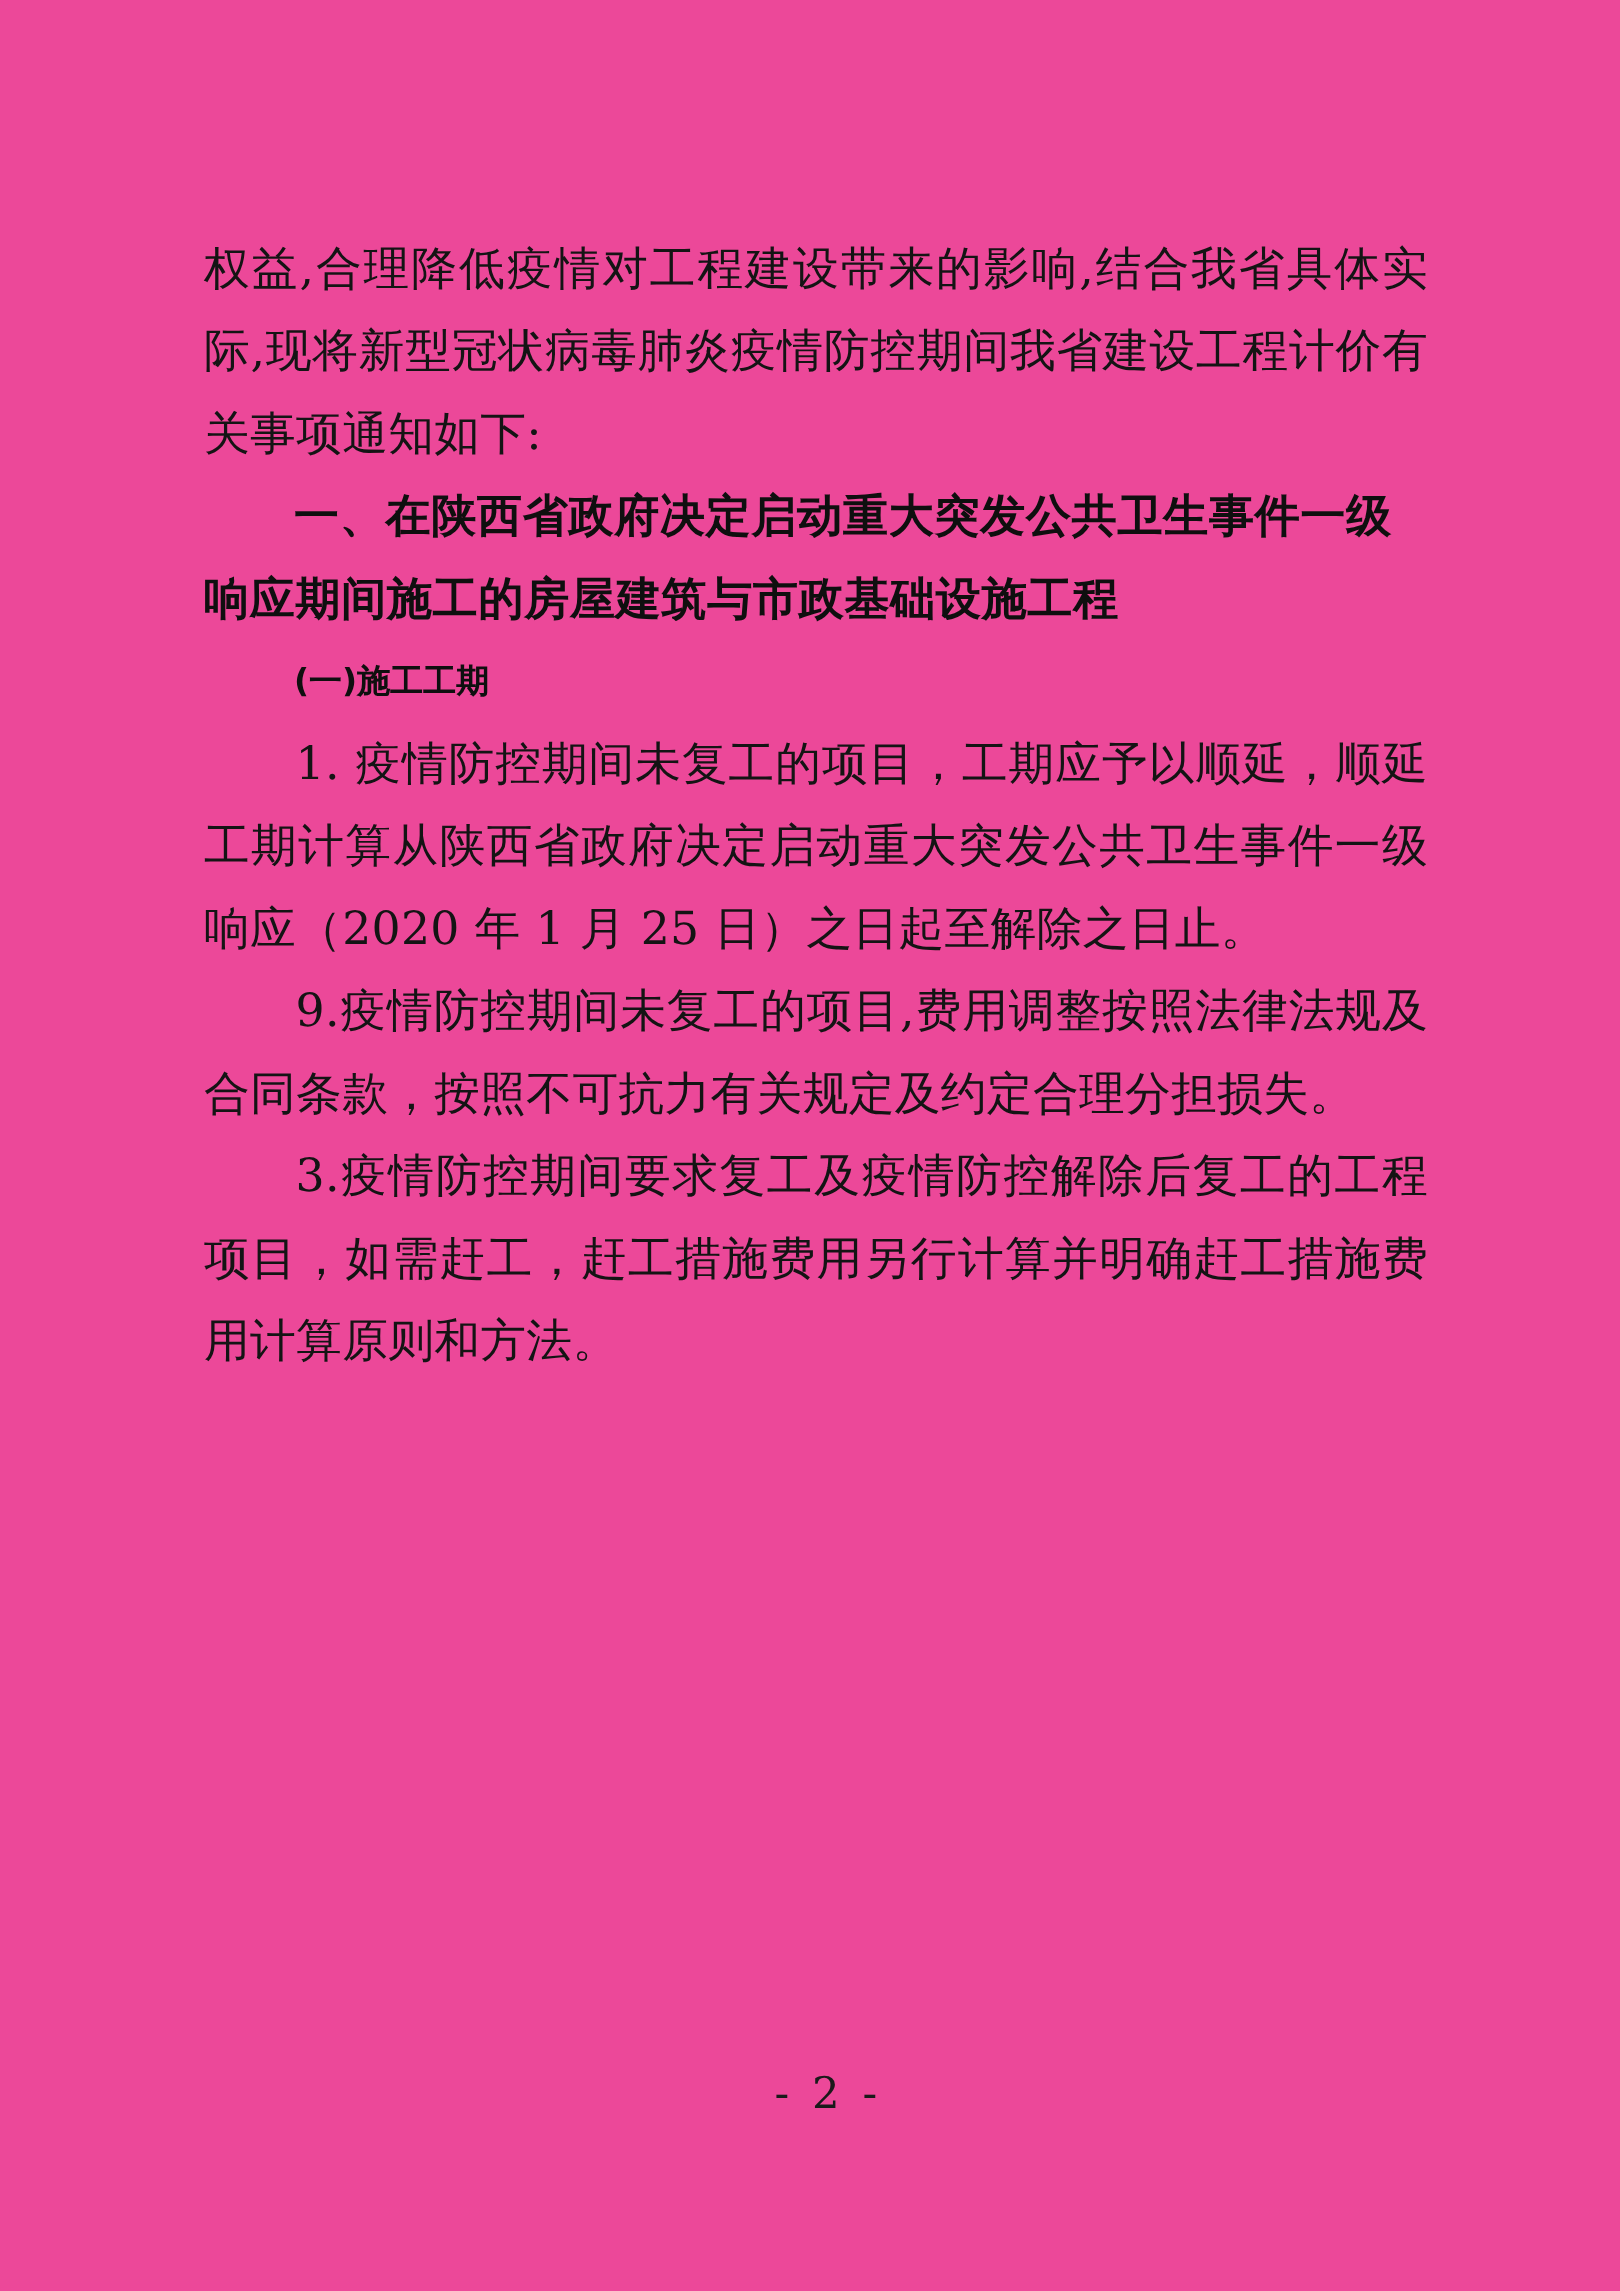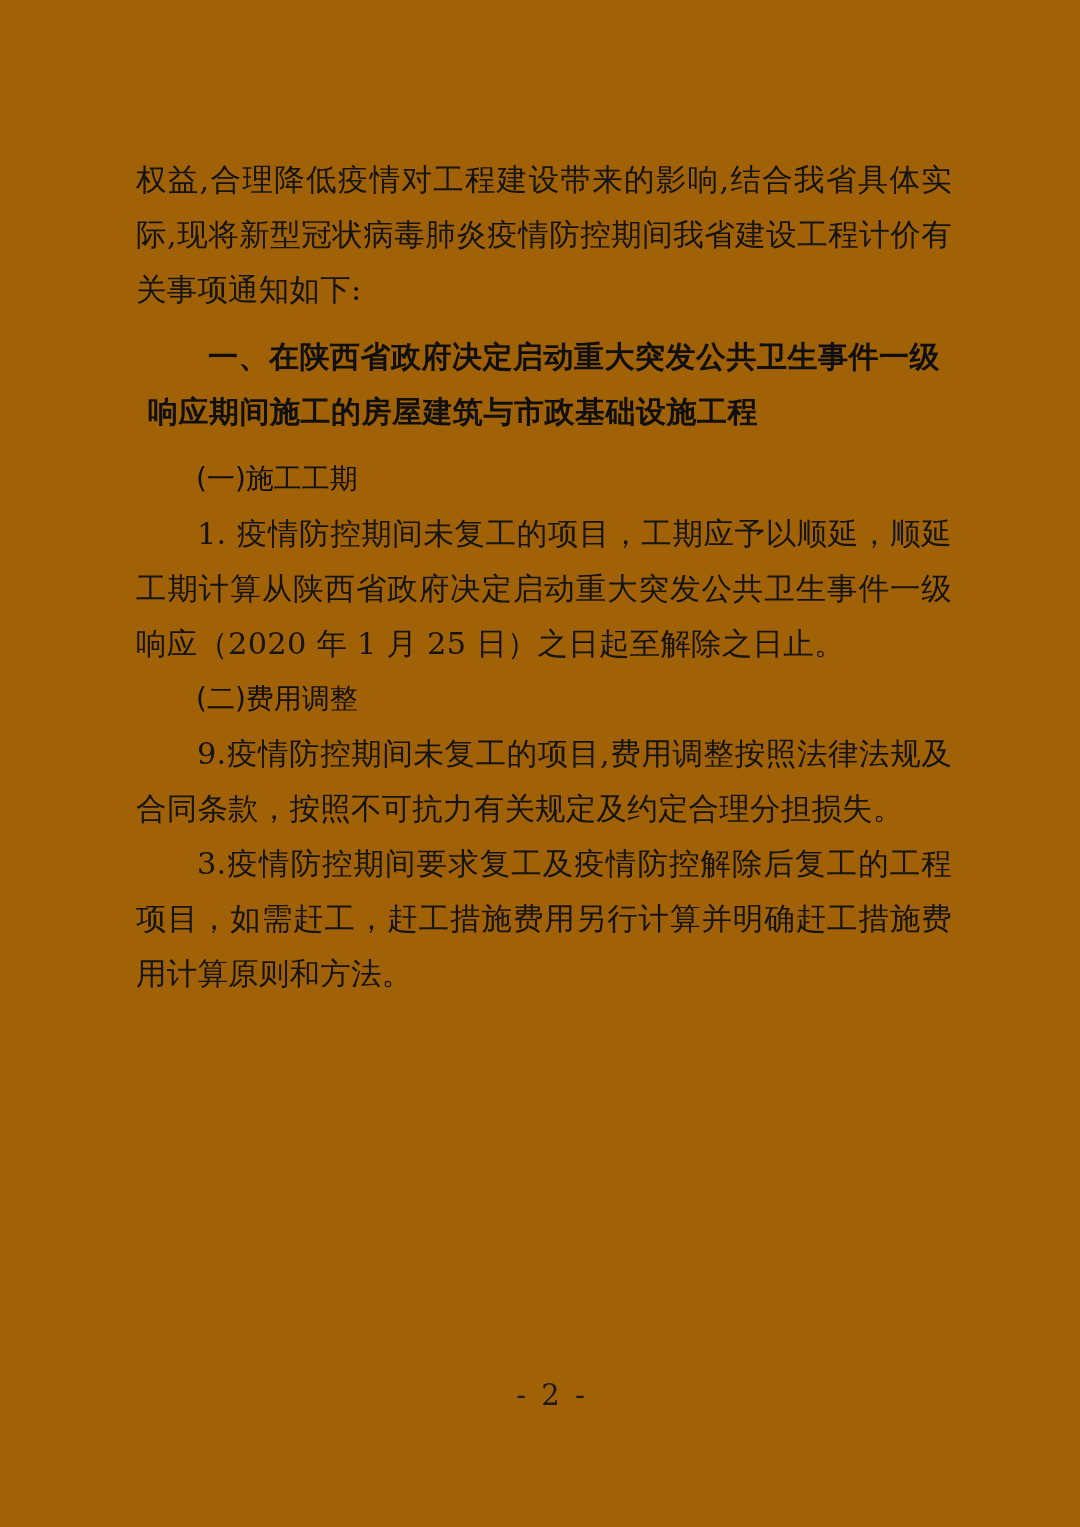--- a/index.html
+++ b/index.html
@@ -4,21 +4,21 @@
 <style>
   html, body {
     margin: 0;
     padding: 0;
     background: #ffffff;
   }
   .page {
     position: relative;
     width: 1080px;
     height: 1527px;
-    background: #a16207;
+    background: #ec4899;
     margin: 0 auto;
     overflow: hidden;
     font-family: "DejaVu Serif", "Liberation Serif", serif;
     color: #1a1a1a;
   }
   .content {
     position: absolute;
     left: 136px;
     top: 152px;
     width: 816px;
@@ -34,30 +34,30 @@
   }
   .indent {
     text-indent: 61px;
   }
   .heading {
     font-weight: bold;
     font-family: "DejaVu Sans", "Liberation Sans", sans-serif;
     font-size: 30px;
     line-height: 55px;
     letter-spacing: 0.5px;
-    margin: 12px;
+    margin: 0;
     color: #0f0f0f;
   }
   .heading.indent {
     text-indent: 60px;
   }
   .subheading {
-    font-weight: normal;
+    font-weight: bold;
     font-family: "DejaVu Sans", "Liberation Sans", sans-serif;
-    font-size: 28px;
+    font-size: 22px;
     line-height: 55px;
     margin: 0;
     text-indent: 60px;
     color: #0f0f0f;
   }
   .page-number {
     position: absolute;
     left: 0;
     right: 0;
     top: 1378px;
@@ -78,21 +78,20 @@
 
     <p class="para">权益,合理降低疫情对工程建设带来的影响,结合我省具体实际,现将新型冠状病毒肺炎疫情防控期间我省建设工程计价有关事项通知如下:</p>
 
     <p class="heading indent">一、在陕西省政府决定启动重大突发公共卫生事件一级响应期间施工的房屋建筑与市政基础设施工程</p>
 
     <p class="subheading">(一)施工工期</p>
 
     <p class="para indent">1. 疫情防控期间未复工的项目，工期应予以顺延，顺延工期计算从陕西省政府决定启动重大突发公共卫生事件一级响应（2020 年 1 月 25 日）之日起至解除之日止。</p>
 
 
-    <p class="subheading">(二)费用调整</p>
 
     <p class="para indent">9.疫情防控期间未复工的项目,费用调整按照法律法规及合同条款，按照不可抗力有关规定及约定合理分担损失。</p>
 
 
     <p class="para indent">3.疫情防控期间要求复工及疫情防控解除后复工的工程项目，如需赶工，赶工措施费用另行计算并明确赶工措施费用计算原则和方法。</p>
 
 
   </div>
 
   <div class="page-number">- 2 -</div>

